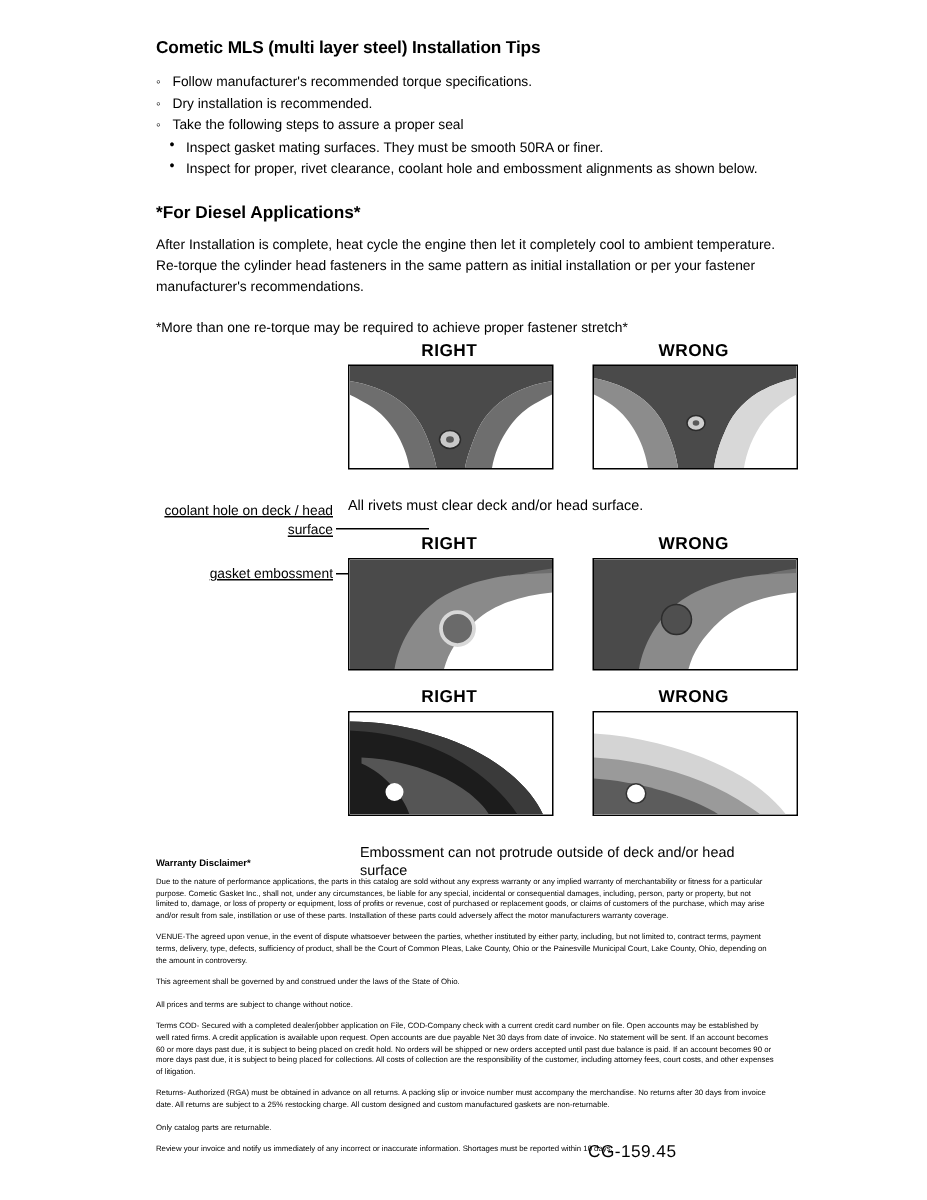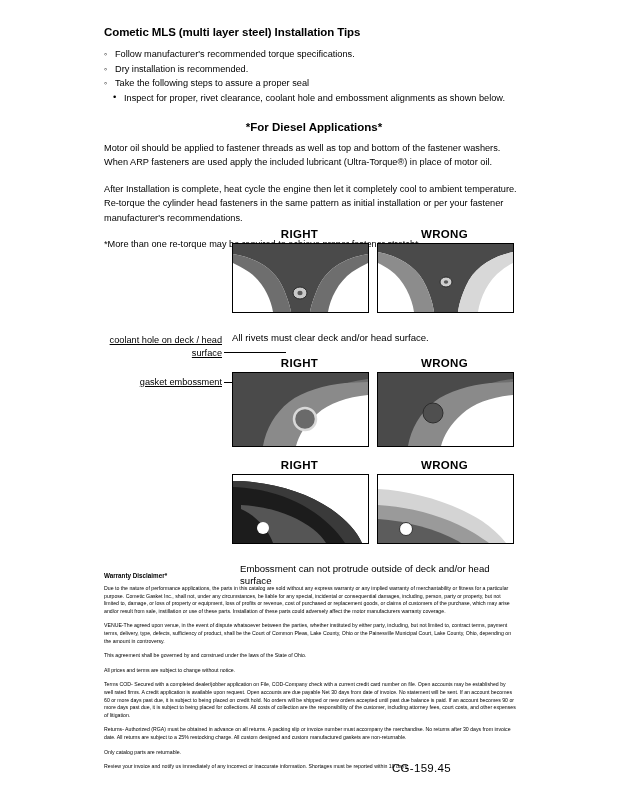--- a/index.html
+++ b/index.html
@@ -68,41 +68,40 @@
     content: "\2022";
     position: absolute;
     left: 0px;
     top: -1px;
     font-size: 9.5px;
   }
   h2.subtitle {
     font-size: 11.5px;
     font-weight: bold;
     margin: 16px 0 8px 0;
-    text-align: center;
   }
   p.body {
     font-size: 9.2px;
     line-height: 14.4px;
     margin: 0 0 12px 0;
   }
   p.body.last {
     margin-bottom: 0;
   }
 
   
   .figures {
     position: absolute;
     left: 232px;
     top: 228px;
     width: 280px;
   }
   .fig-row {
     display: flex;
-    gap: 10px;
+    gap: 28px;
   }
   .fig-col {
     width: 135px;
   }
   .fig-label {
     font-size: 11.5px;
     font-weight: bold;
     text-align: center;
     margin-bottom: 3px;
     letter-spacing: 0.3px;
@@ -183,25 +182,25 @@
 
   <div class="content">
     <h1 class="title">Cometic MLS (multi layer steel) Installation Tips</h1>
 
     <ul class="bullet-list">
       <li class="lvl1">Follow manufacturer's recommended torque specifications.</li>
       <li class="lvl1">Dry installation is recommended.</li>
       <li class="lvl1">Take the following steps to assure a proper seal</li>
     </ul>
     <ul class="sub-list">
+      <li>Inspect gasket mating surfaces.  They must be smooth 50RA or finer.</li>
       <li>Inspect for proper, rivet clearance, coolant hole and embossment alignments as shown below.</li>
     </ul>
 
     <h2 class="subtitle">*For Diesel Applications*</h2>
-    <p class="body">Motor oil should be applied to fastener threads as well as top and bottom of the fastener washers.  When ARP fasteners are used apply the included lubricant (Ultra-Torque®) in place of motor oil.</p>
     <p class="body">After Installation is complete, heat cycle the engine then let it completely cool to ambient temperature. Re-torque the cylinder head fasteners in the same pattern as initial installation or per your fastener manufacturer's recommendations.</p>
     <p class="body last">*More than one re-torque may be required to achieve proper fastener stretch*</p>
   </div>
 
   <div class="callout callout-1">coolant hole on deck / head surface</div>
   <div class="leader" style="left:224px; top:352px; width:62px;"></div>
   <div class="callout callout-2">gasket embossment</div>
   <div class="leader" style="left:224px; top:382px; width:96px;"></div>
 
   <div class="figures">

